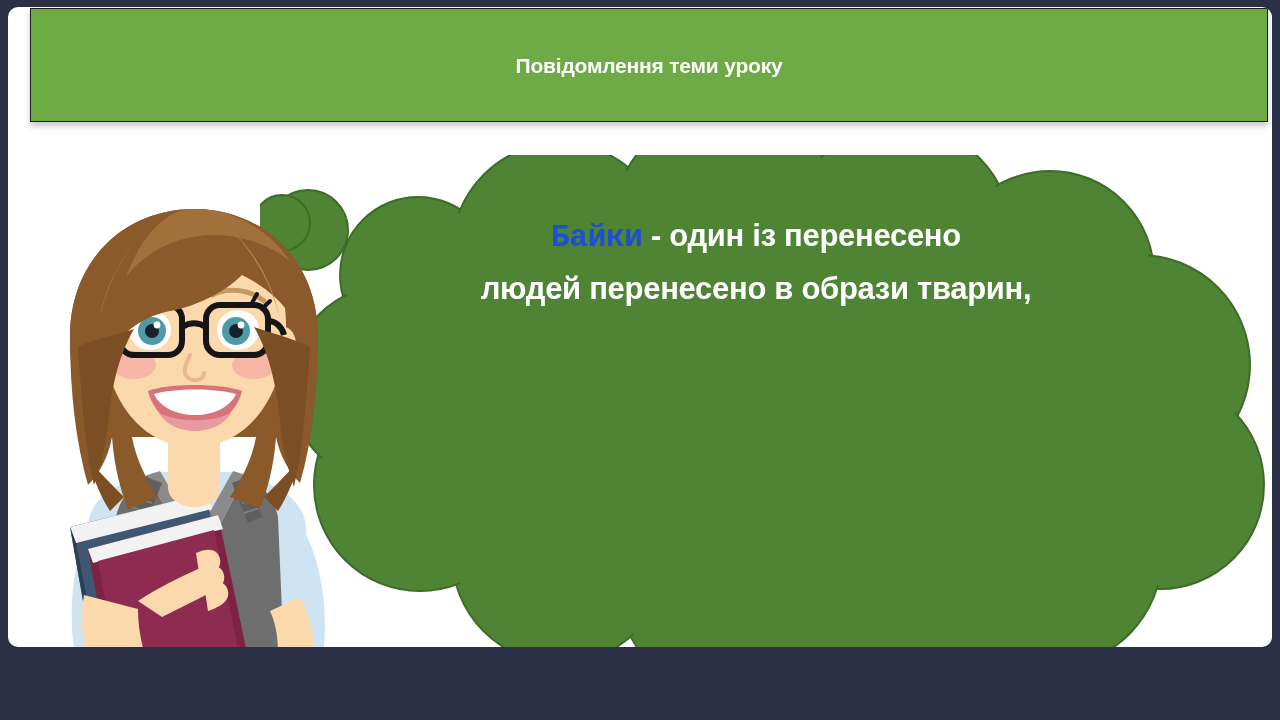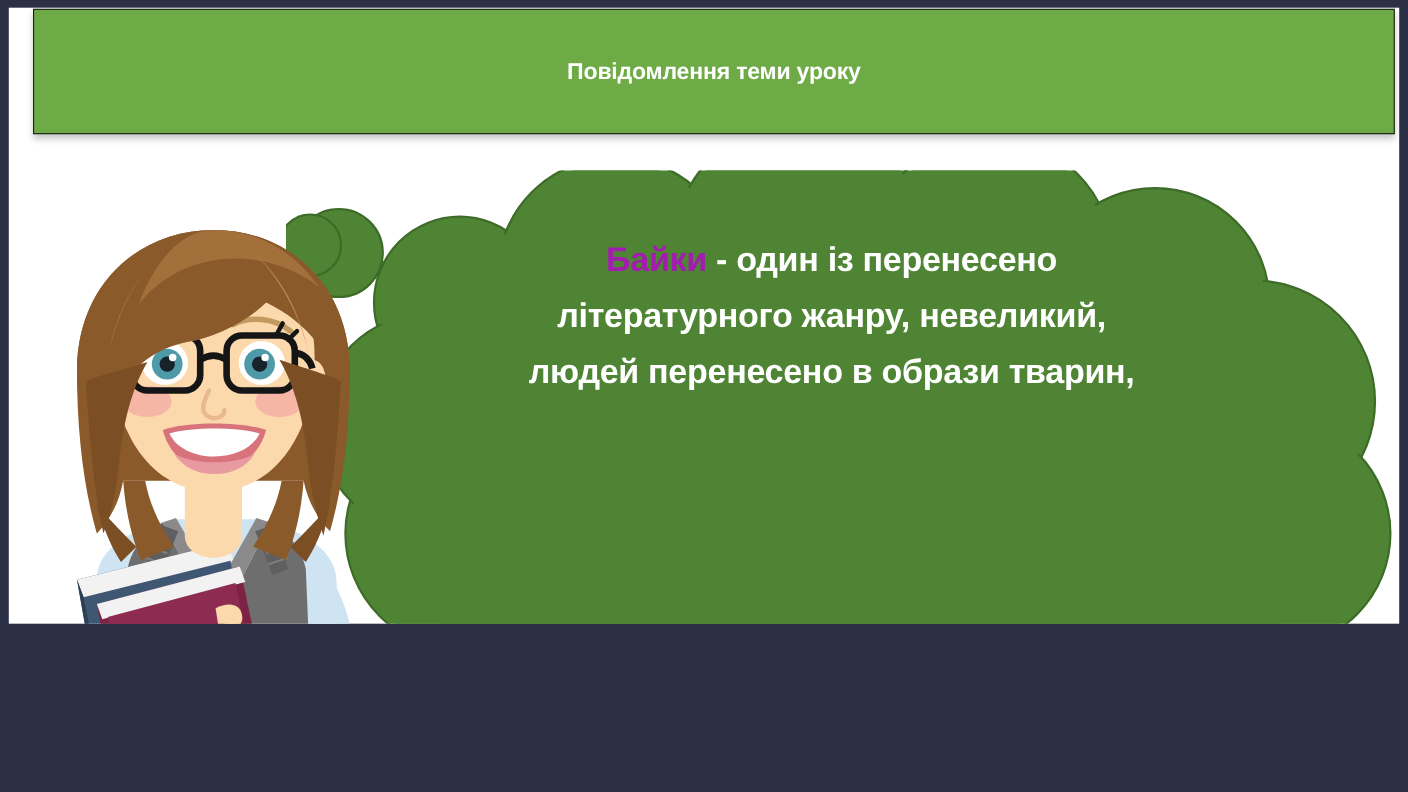--- a/index.html
+++ b/index.html
@@ -22,23 +22,24 @@
     height: 720px;
     background: #2b3047;
   }
 
   
   #slide-canvas {
     position: absolute;
     left: 8px;
     top: 7px;
     width: 1264px;
-    height: 560px;
+    height: 640px;
     background: #ffffff;
     overflow: hidden;
+    border-radius: 10px;
   }
 
   
   #header-banner {
     position: absolute;
     left: 22px;
     top: 1px;
     width: 1238px;
     height: 114px;
     background: #6eab46;
@@ -85,21 +86,22 @@
     z-index: 4;
     text-align: center;
     color: #ffffff;
     font-family: "Liberation Sans", sans-serif;
     font-weight: bold;
     font-size: 31px;
     line-height: 51px;
     letter-spacing: -0.3px;
   }
   .hl-term {
-    color: #a21caf;
+    color: #1d4ed8;
+    font-family: Liberation Mono, monospace;
   }
 
   
   #teacher {
     position: absolute;
     left: 20px;
     top: 190px;
     width: 330px;
     height: 510px;
     z-index: 6;
@@ -161,21 +163,20 @@
           <rect x="120" y="96" width="780" height="330" rx="60"></rect>
         </g>
       </svg>
     </div>
 
     <div id="cloud-text">
       <div>
         <span class="hl-term">Байки</span>
         <span>- один із перенесено</span>
       </div>
-      <div>літературного жанру, невеликий,</div>
       <div>людей перенесено в образи тварин,</div>
     </div>
 
     <div id="teacher">
       <svg id="teacher-svg" viewBox="0 0 330 510" xmlns="http://www.w3.org/2000/svg">
 
         <g>
           <path d="M60 330 C60 300 95 282 130 275 L205 275 C240 282 278 300 278 332
                    L286 510 L48 510 Z" fill="#cfe4f2"></path>
 

